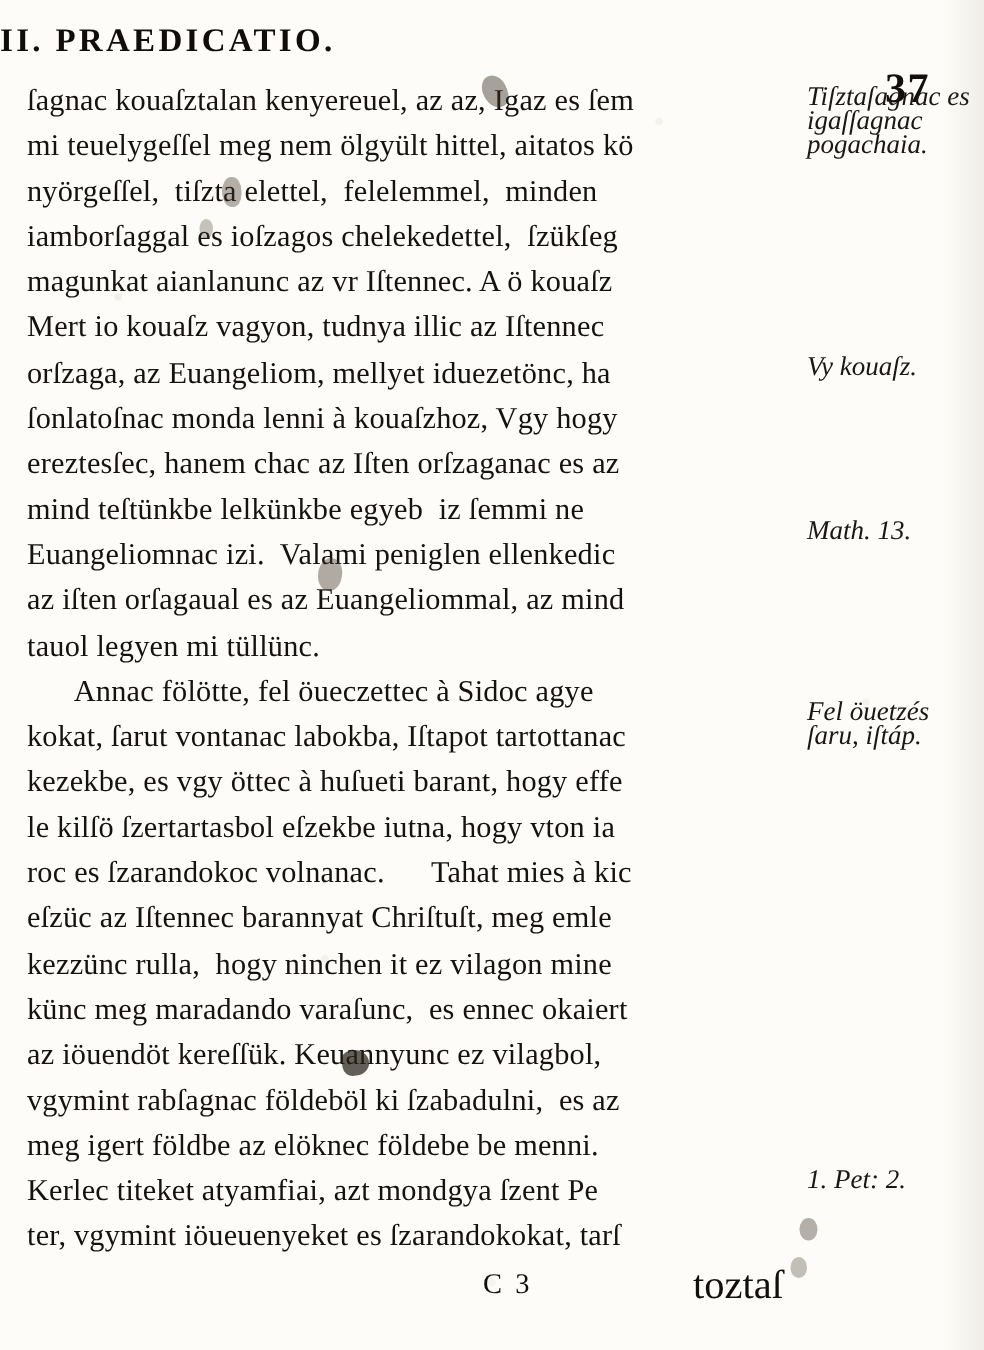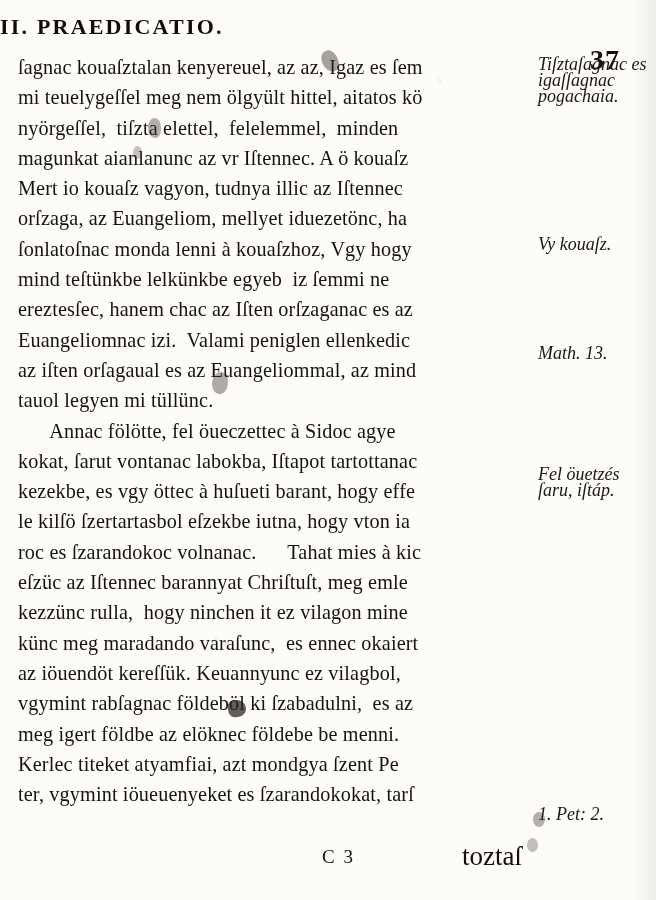--- a/index.html
+++ b/index.html
@@ -79,21 +79,21 @@
     font-size: 18px;
     line-height: 16.2px;
     font-family: "Liberation Serif", serif;
     font-style: italic;
     color: #1a1714;
   }
   .margin.m1 { top: 56px; }
   .margin.m2 { top: 236px; }
   .margin.m3 { top: 345px; }
   .margin.m4 { top: 466px; }
-  .margin.m5 { top: 806px; font-style: italic; }
+  .margin.m5 { top: 778px; font-style: italic; }
 
   
   .signature {
     position: absolute;
     left: 322px;
     bottom: 32px;
     font-size: 19px;
     letter-spacing: 2px;
   }
   .catchword {
@@ -164,26 +164,27 @@
 
 <div class="page">
 
   <div class="running-head">II.  PRAEDICATIO.</div>
   <div class="folio">37</div>
 
   <div class="textblock">
     <div class="line">ſagnac kouaſztalan kenyereuel, az az, Igaz es ſem</div>
     <div class="line">mi teuelygeſſel meg nem ölgyült hittel, aitatos kö</div>
     <div class="line">nyörgeſſel,  tiſzta elettel,  felelemmel,  minden</div>
+    <div class="line">iamborſaggal es ioſzagos chelekedettel,  ſzükſeg</div>
     <div class="line">magunkat aianlanunc az vr Iſtennec. A ö kouaſz</div>
     <div class="line">Mert io kouaſz vagyon, tudnya illic az Iſtennec</div>
     <div class="line">orſzaga, az Euangeliom, mellyet iduezetönc, ha</div>
     <div class="line">ſonlatoſnac monda lenni à kouaſzhoz, Vgy hogy</div>
+    <div class="line">ereztesſec, hanem chac az Iſten orſzaganac es az</div>
     <div class="line">mind teſtünkbe lelkünkbe egyeb  iz ſemmi ne</div>
-    <div class="line">ereztesſec, hanem chac az Iſten orſzaganac es az</div>
     <div class="line">Euangeliomnac izi.  Valami peniglen ellenkedic</div>
     <div class="line">az iſten orſagaual es az Euangeliommal, az mind</div>
     <div class="line">tauol legyen mi tüllünc.</div>
     <div class="line indent">&nbsp;&nbsp;&nbsp;&nbsp;&nbsp;&nbsp;Annac fölötte, fel öueczettec à Sidoc agye</div>
     <div class="line">kokat, ſarut vontanac labokba, Iſtapot tartottanac</div>
     <div class="line">kezekbe, es vgy öttec à huſueti barant, hogy effe</div>
     <div class="line">le kilſö ſzertartasbol eſzekbe iutna, hogy vton ia</div>
     <div class="line">roc es ſzarandokoc volnanac.      Tahat mies à kic</div>
     <div class="line">eſzüc az Iſtennec barannyat Chriſtuſt, meg emle</div>
     <div class="line">kezzünc rulla,  hogy ninchen it ez vilagon mine</div>

